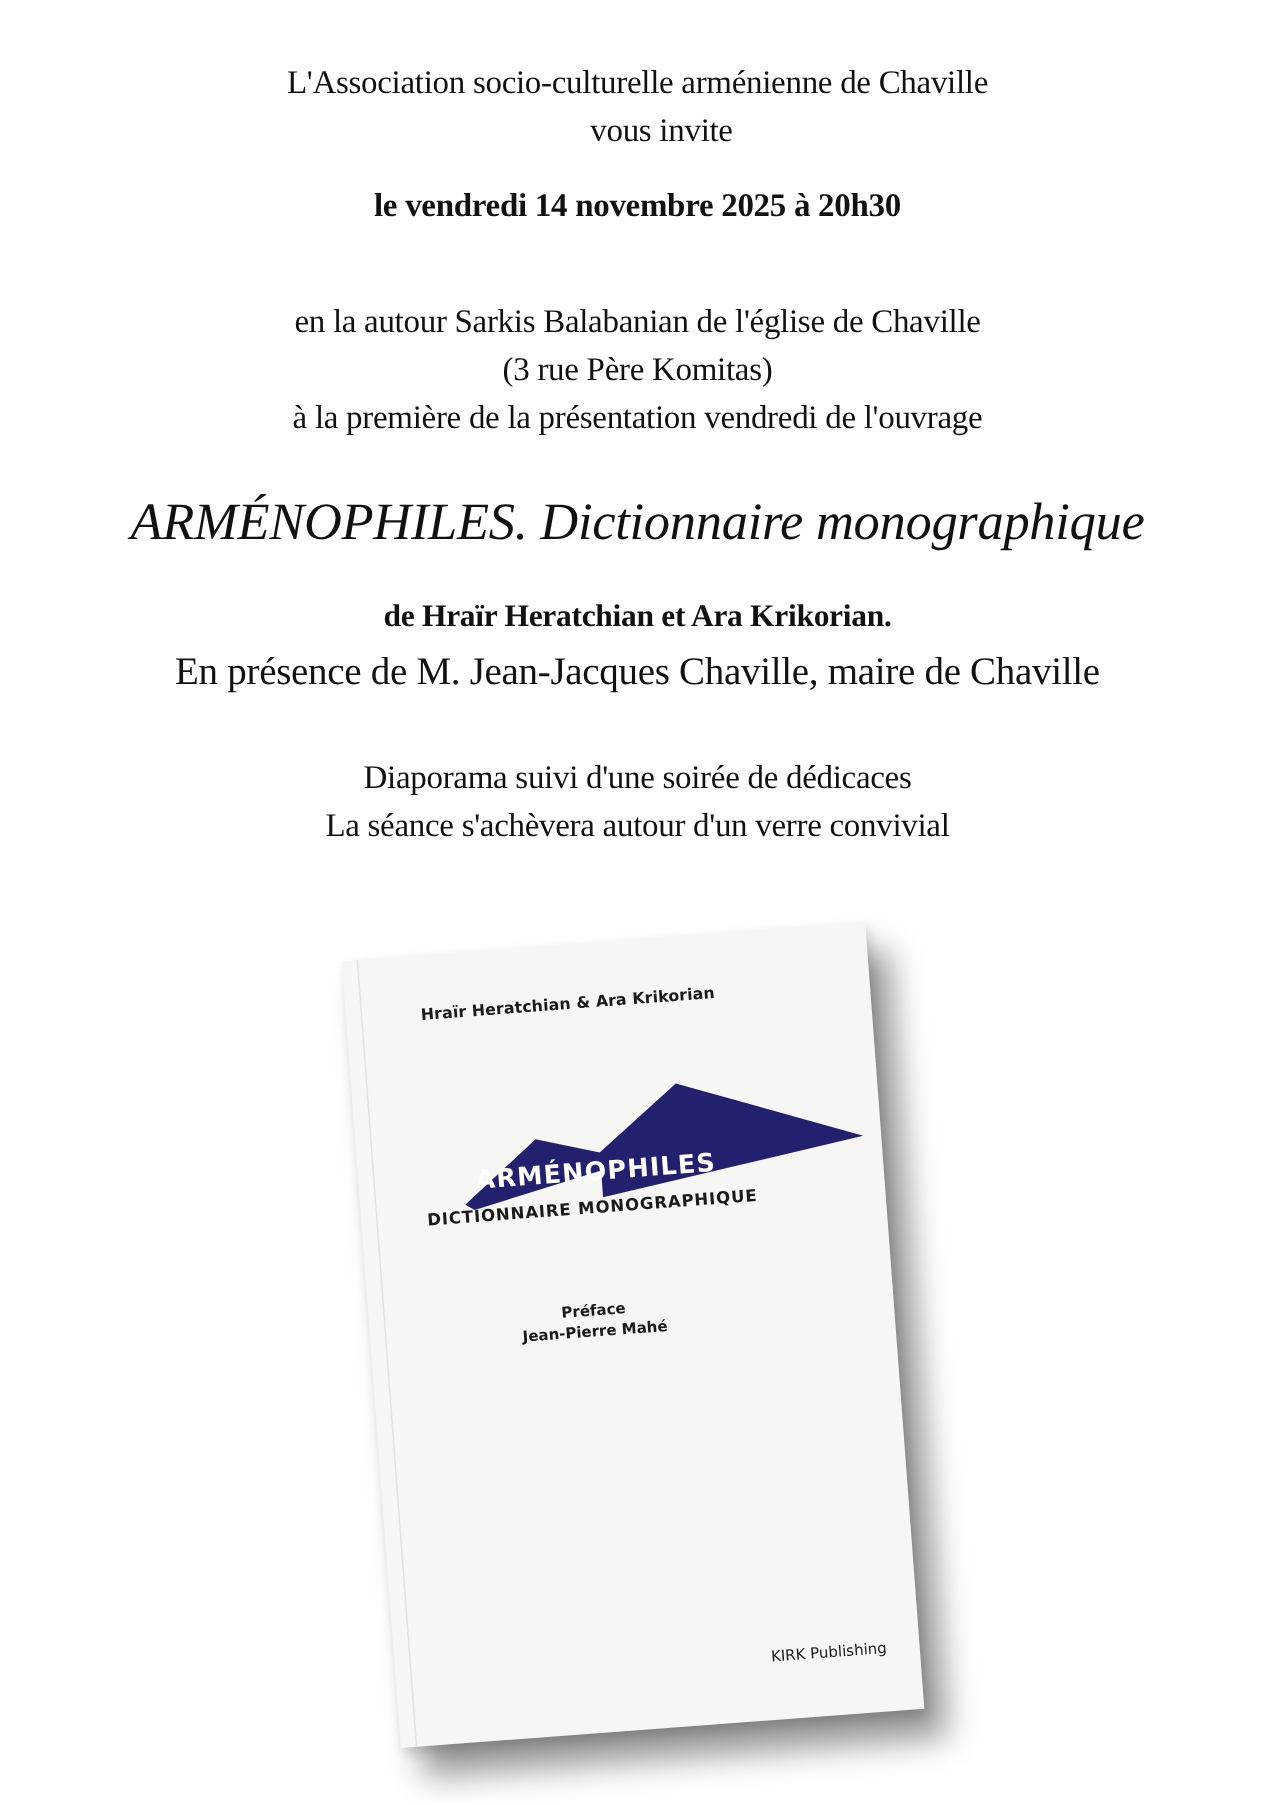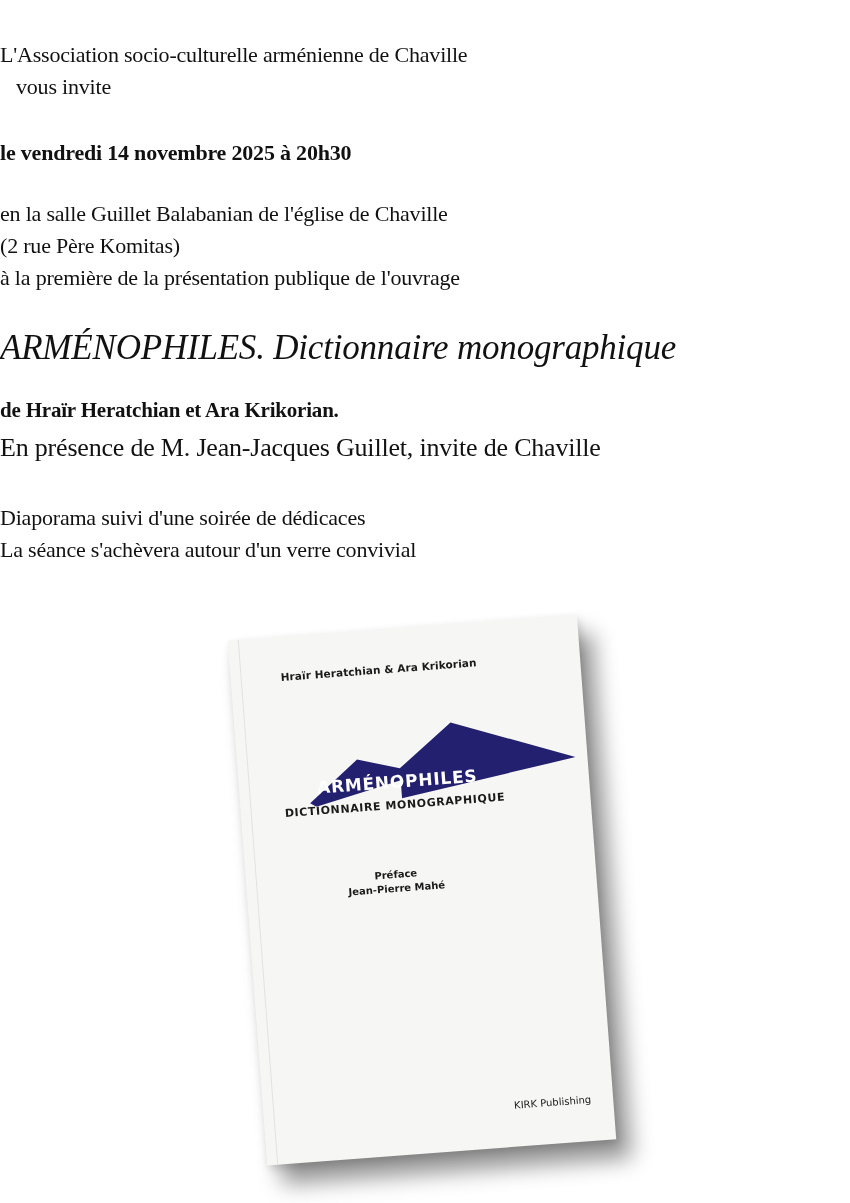--- a/index.html
+++ b/index.html
@@ -19,21 +19,21 @@
       position: absolute;
       left: 0;
       top: 0;
       width: 850px;
       text-align: center;
     }
     .line {
       position: absolute;
       left: 0;
       width: 850px;
-      text-align: left;
+      text-align: center;
       white-space: nowrap;
       letter-spacing: -0.2px;
     }
     .small { font-size: 22px; }
     .bold { font-weight: bold; }
     .italic { font-style: italic; font-size: 35px; }
     .authors { font-size: 21px; font-weight: bold; }
     .presence { font-size: 26px; }
 
     
@@ -123,27 +123,27 @@
       bottom: 36px;
       font-size: 10px;
     }
   </style>
 </head>
 <body>
 
 <div class="invite">
   <div class="line small" style="top:42px;">L'Association socio-culturelle arménienne de Chaville</div>
   <div class="line small" style="top:74px;padding-left:16px;">vous invite</div>
-  <div class="line small bold" style="top:140px;">le vendredi 14 novembre 2025 à 20h30</div>
-  <div class="line small" style="top:201px;">en la salle Guillet Balabanian de l'église de Chaville</div>
-  <div class="line small" style="top:233px;">(2 rue Père Komitas)</div>
-  <div class="line small" style="top:265px;">à la première de la présentation publique de l'ouvrage</div>
+  <div class="line small bold" style="top:124px;">le vendredi 14 novembre 2025 à 20h30</div>
+  <div class="line small" style="top:201px;">en la autour Sarkis Balabanian de l'église de Chaville</div>
+  <div class="line small" style="top:233px;">(3 rue Père Komitas)</div>
+  <div class="line small" style="top:265px;">à la première de la présentation vendredi de l'ouvrage</div>
   <div class="line italic" style="top:328px;">ARMÉNOPHILES.  Dictionnaire monographique</div>
   <div class="line authors" style="top:398px;">de Hraïr Heratchian et Ara Krikorian.</div>
-  <div class="line presence" style="top:433px;">En présence de M. Jean-Jacques Guillet, invite de Chaville</div>
+  <div class="line presence" style="top:433px;">En présence de M. Jean-Jacques Chaville, maire de Chaville</div>
   <div class="line small" style="top:505px;">Diaporama suivi d'une soirée de dédicaces</div>
   <div class="line small" style="top:537px;">La séance s'achèvera autour d'un verre convivial</div>
 </div>
 
 <div class="book-wrap">
   <div class="book">
     <div class="book-spine-line"></div>
     <div class="book-authors">Hraïr Heratchian &amp; Ara Krikorian</div>
     <svg class="book-logo" viewBox="0 0 280 80" xmlns="http://www.w3.org/2000/svg">
       <polygon points="12,76 62,36 104,48 158,6 280,50 104,78 104,60 18,80" fill="#232070"></polygon>

